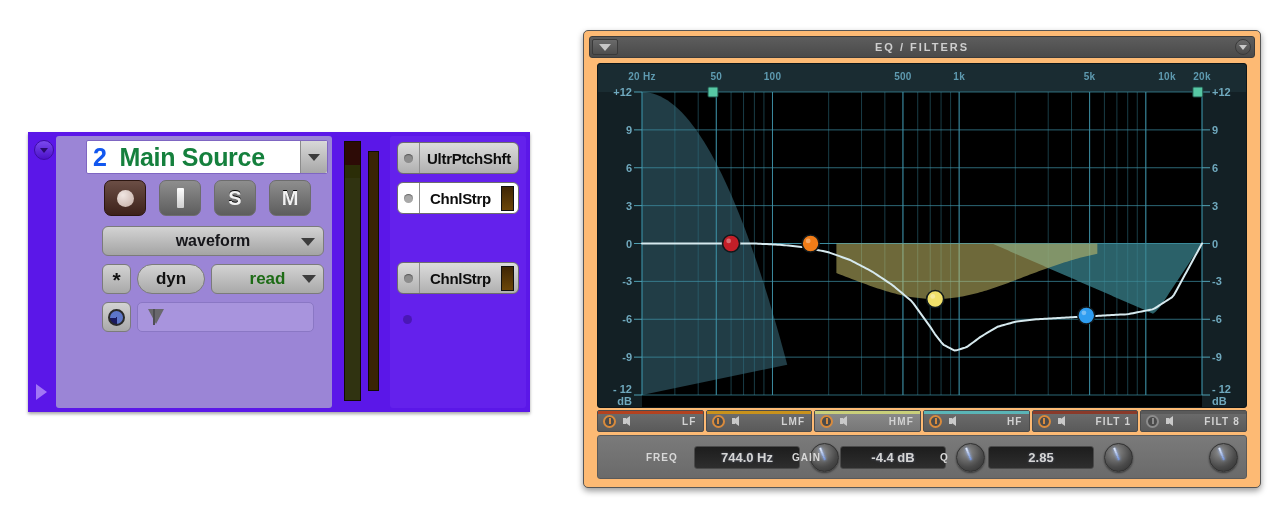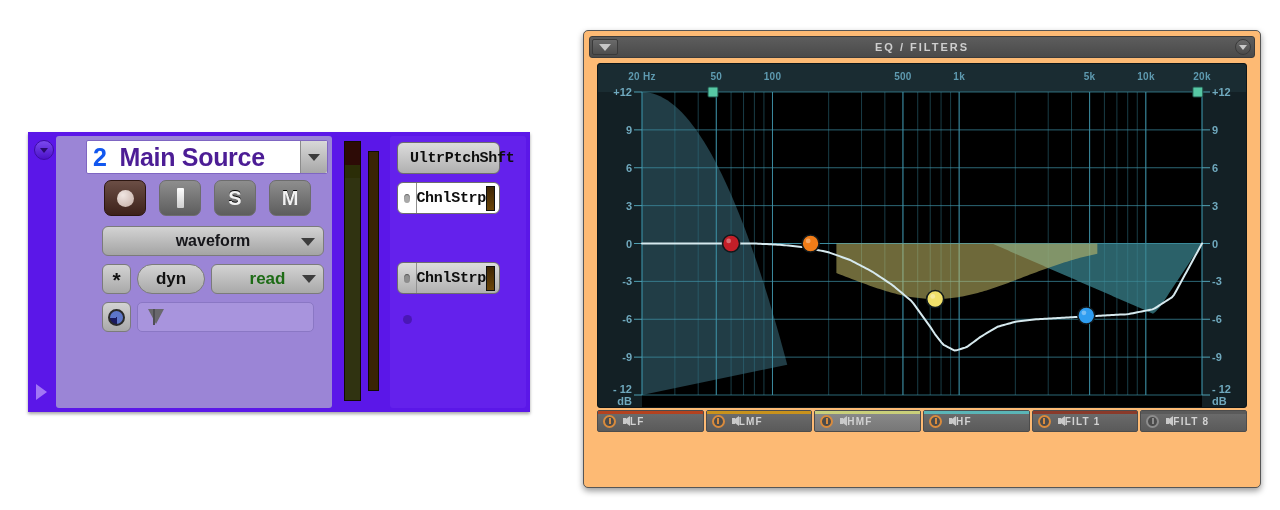--- a/index.html
+++ b/index.html
@@ -47,21 +47,21 @@
   .ms-namebar{
     position:absolute;left:30px;top:4px;width:242px;height:34px;
     background:#ffffff;border:1px solid #7f66c2;border-radius:2px;
     display:flex;align-items:center;box-sizing:border-box;
   }
   .ms-namenum{
     color:#1157ef;font-weight:bold;font-size:25px;padding-left:6px;
     font-family:"Liberation Sans", sans-serif;letter-spacing:-.5px;
   }
   .ms-nametxt{
-    color:#4c1d95;font-weight:bold;font-size:25px;padding-left:13px;
+    color:#15803d;font-weight:bold;font-size:25px;padding-left:13px;
     font-family:"Liberation Sans", sans-serif;letter-spacing:-.3px;
   }
   .ms-namemenu{
     position:absolute;right:0;top:0;width:26px;height:32px;
     background:linear-gradient(#d8d8d8,#a8a8a8);
     border-left:1px solid #8c8c8c;border-radius:0 2px 2px 0;
     display:flex;align-items:center;justify-content:center;
   }
   .ms-namemenu:after{
     content:"";width:0;height:0;border-left:6px solid transparent;
@@ -166,25 +166,24 @@
     position:absolute;left:340px;top:19px;width:11px;height:240px;
     background:#3a2405;border:1px solid #120c04;box-sizing:border-box;
   }
 
   
   .ms-inserts{
     position:absolute;left:362px;top:4px;width:136px;height:272px;
     background:#6421ec;border-radius:3px;
   }
   .ins-item{
-    position:absolute;left:7px;width:103px;height:32px;border-radius:6px;
+    position:absolute;left:7px;width:122px;height:32px;border-radius:6px;
     box-sizing:border-box;display:flex;align-items:center;
     background:linear-gradient(#dcdcdc,#b0b0b0);
     border:1px solid #6d6d6d;
-    font-family:Liberation Mono, monospace;
   }
   .ins-item.sel{background:#ffffff;}
   .ins-dot{
     width:9px;height:9px;border-radius:50%;background:#8d8d8d;
     margin-left:6px;box-shadow:inset 0 1px 1px rgba(0,0,0,.4);
   }
   .ins-item.sel .ins-dot{background:#a9a9a9;}
   .ins-sep{width:1px;height:100%;background:#8f8f8f;margin-left:6px;}
   .ins-label{
     flex:1;text-align:center;font-weight:bold;font-size:15px;color:#0d0d0d;
@@ -285,21 +284,21 @@
   .band-spk{
     width:0;height:0;margin-left:7px;
     border-top:5px solid transparent;border-bottom:5px solid transparent;
     border-right:7px solid #c9c9c9;position:relative;
   }
   .band-spk:after{
     content:"";position:absolute;left:0;top:-3px;width:3px;height:6px;
     background:#c9c9c9;
   }
   .band-name{
-    flex:1;text-align:left;font-size:10px;font-weight:bold;
+    flex:1;text-align:right;font-size:10px;font-weight:bold;
     color:#d2d2d2;letter-spacing:1.2px;padding-right:6px;
   }
 
   
   .pg-params{
     position:absolute;left:13px;top:404px;width:650px;height:44px;
     background:linear-gradient(#7a7a7a,#6a6a6a);
     border:1px solid #5a5a5a;border-radius:3px;box-sizing:border-box;
     display:flex;align-items:center;
   }
@@ -511,21 +510,21 @@
         <circle cx="488.3060984528331" cy="251.46249999999998" r="8.5" fill="#2e9df0" stroke="#11191c" stroke-width="1.6"></circle>
         <circle cx="485.90609845283313" cy="248.86249999999998" r="2.4" fill="#ffffff" opacity="0.34"></circle>
       </svg>
     <div id="freqlabels" class="pg-freqbar">
         <span class="freqlab" style="left: 44px;">20 Hz</span>
         <span class="freqlab" style="left: 118.282px;">50</span>
         <span class="freqlab" style="left: 174.474px;">100</span>
         <span class="freqlab" style="left: 304.949px;">500</span>
         <span class="freqlab" style="left: 361.141px;">1k</span>
         <span class="freqlab" style="left: 491.615px;">5k</span>
-        <span class="freqlab" style="left: 548px;">10k</span>
+        <span class="freqlab" style="left: 569px;">10k</span>
         <span class="freqlab" style="left: 604px;">20k</span>
       </div>
     <div id="dbleft" style="position:absolute;left:0;top:0;width:44px;height:100%;">
         <span class="dblab l" style="top: 28px; right: 10px;">+12</span>
         <span class="dblab l" style="top: 65.875px; right: 10px;">9</span>
         <span class="dblab l" style="top: 103.75px; right: 10px;">6</span>
         <span class="dblab l" style="top: 141.625px; right: 10px;">3</span>
         <span class="dblab l" style="top: 179.5px; right: 10px;">0</span>
         <span class="dblab l" style="top: 217.375px; right: 10px;">-3</span>
         <span class="dblab l" style="top: 255.25px; right: 10px;">-6</span>
@@ -577,14 +576,26 @@
         <span class="band-name">FILT 1</span>
       </div>
       <div class="band">
         <span class="band-stripe" style="background: rgb(90, 90, 90);"></span>
         <span class="band-pwr off"></span>
         <span class="band-spk"></span>
         <span class="band-name">FILT 8</span>
       </div>
     </div>
 
+  <div class="pg-params" id="paramrow">
+      <span class="p-lab" style="position: absolute; left: 48px; top: 16px;">FREQ</span>
+      <div class="p-field" style="position: absolute; left: 96px; top: 10px; width: 106px;">744.0 Hz</div>
+      <div class="knob" style="position: absolute; left: 212px; top: 7px;"></div>
+      <span class="p-lab" style="position: absolute; left: 194px; top: 16px;">GAIN</span>
+      <div class="p-field" style="position: absolute; left: 242px; top: 10px; width: 106px;">-4.4 dB</div>
+      <div class="knob" style="position: absolute; left: 358px; top: 7px;"></div>
+      <span class="p-lab" style="position: absolute; left: 342px; top: 16px;">Q</span>
+      <div class="p-field" style="position: absolute; left: 390px; top: 10px; width: 106px;">2.85</div>
+      <div class="knob" style="position: absolute; left: 506px; top: 7px;"></div>
+      <div class="knob" style="position: absolute; right: 8px; top: 7px;"></div>
+    </div>
 
 </div>
 
 </body></html>

